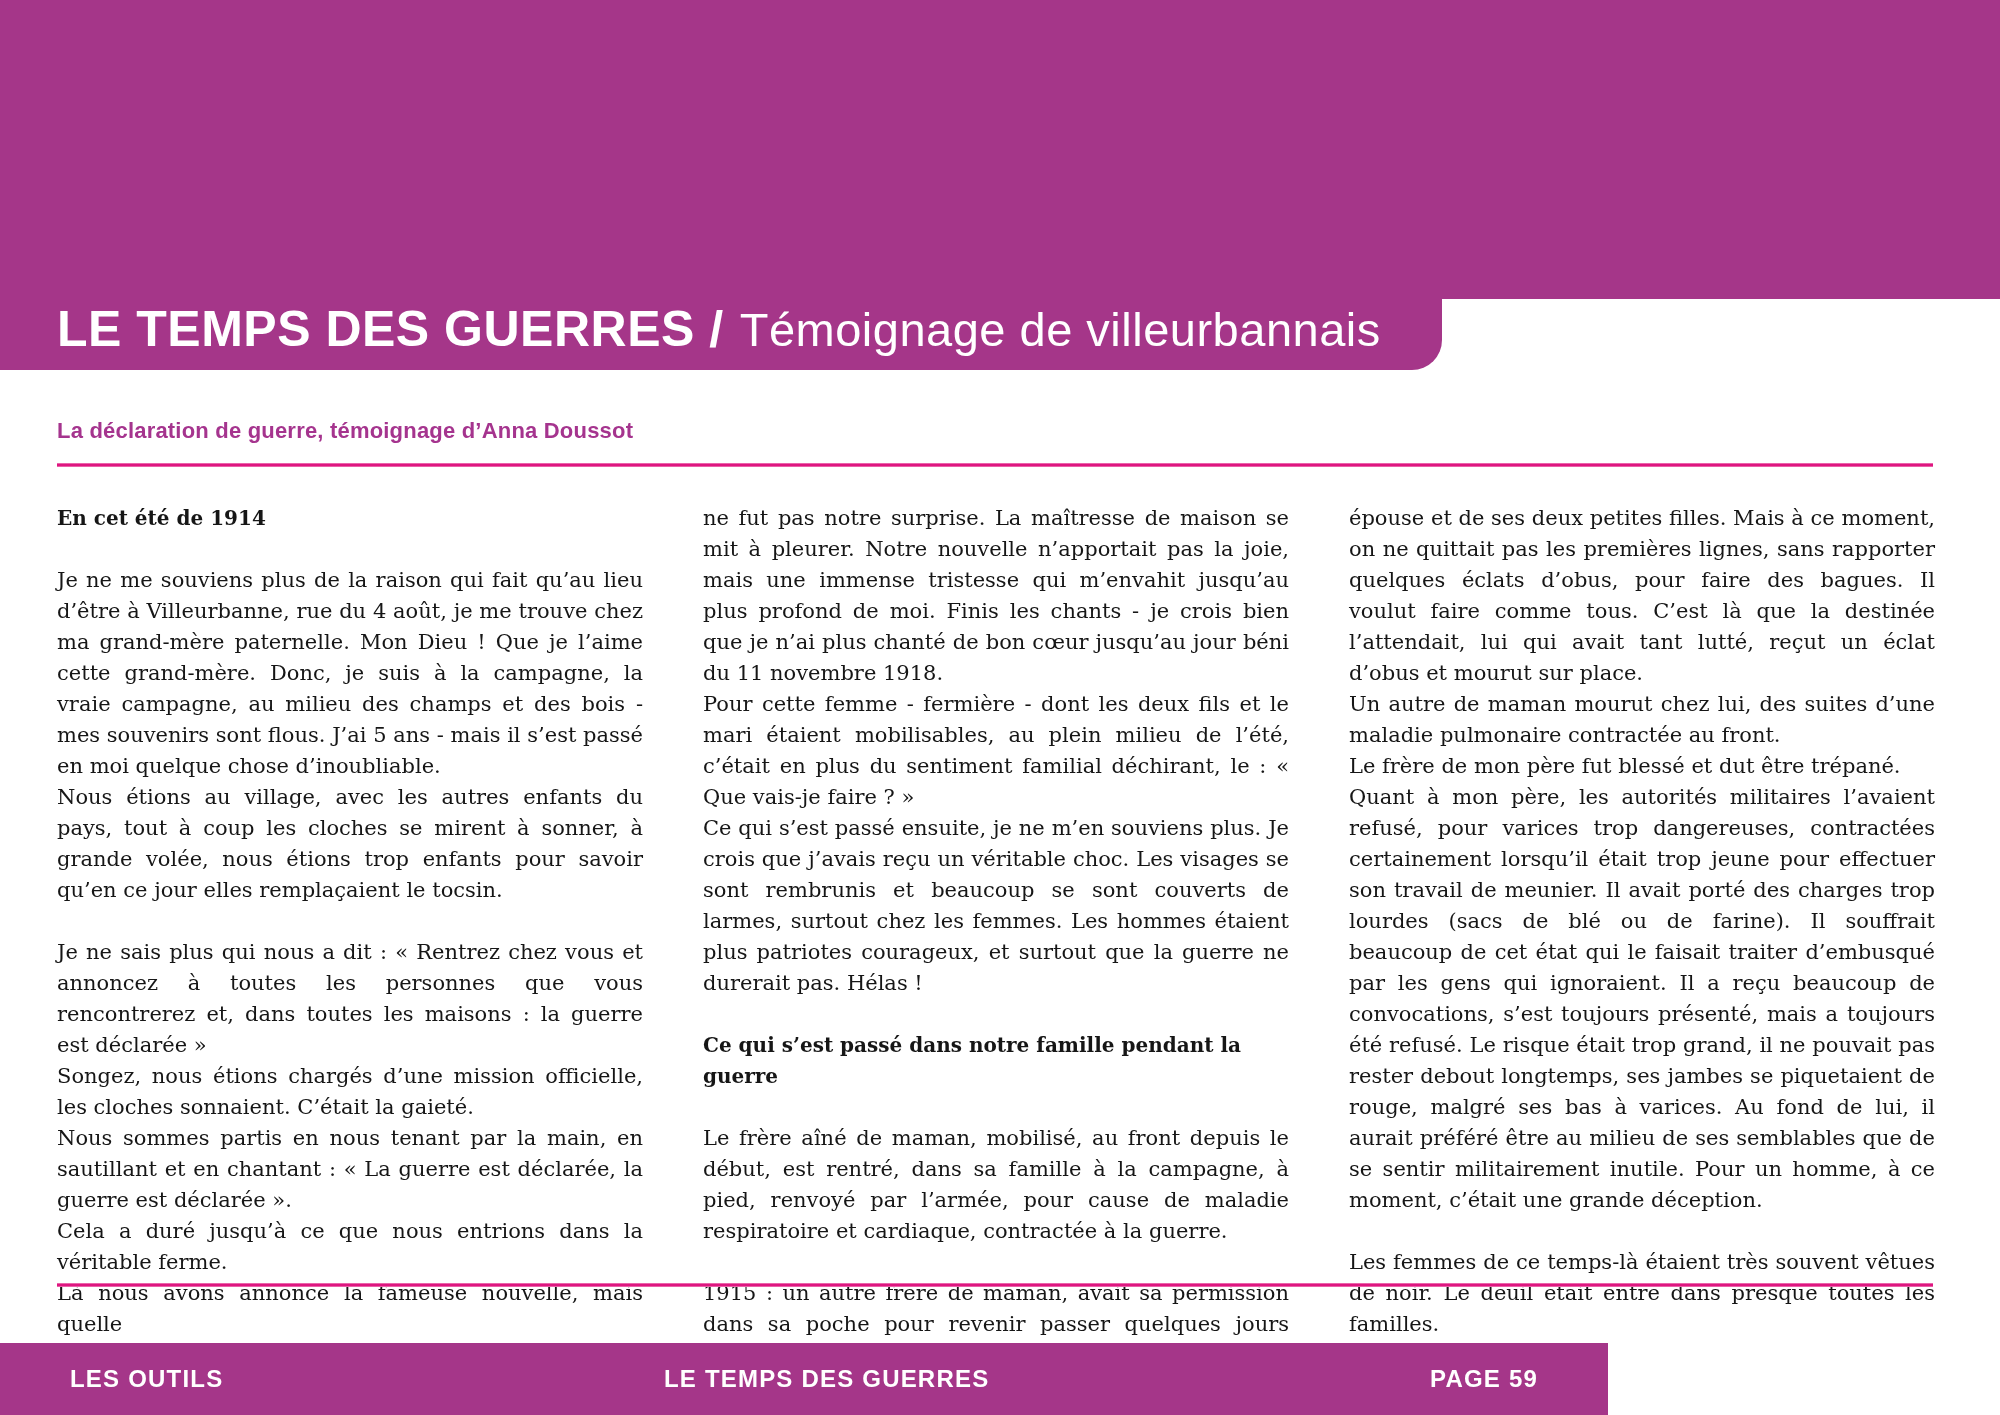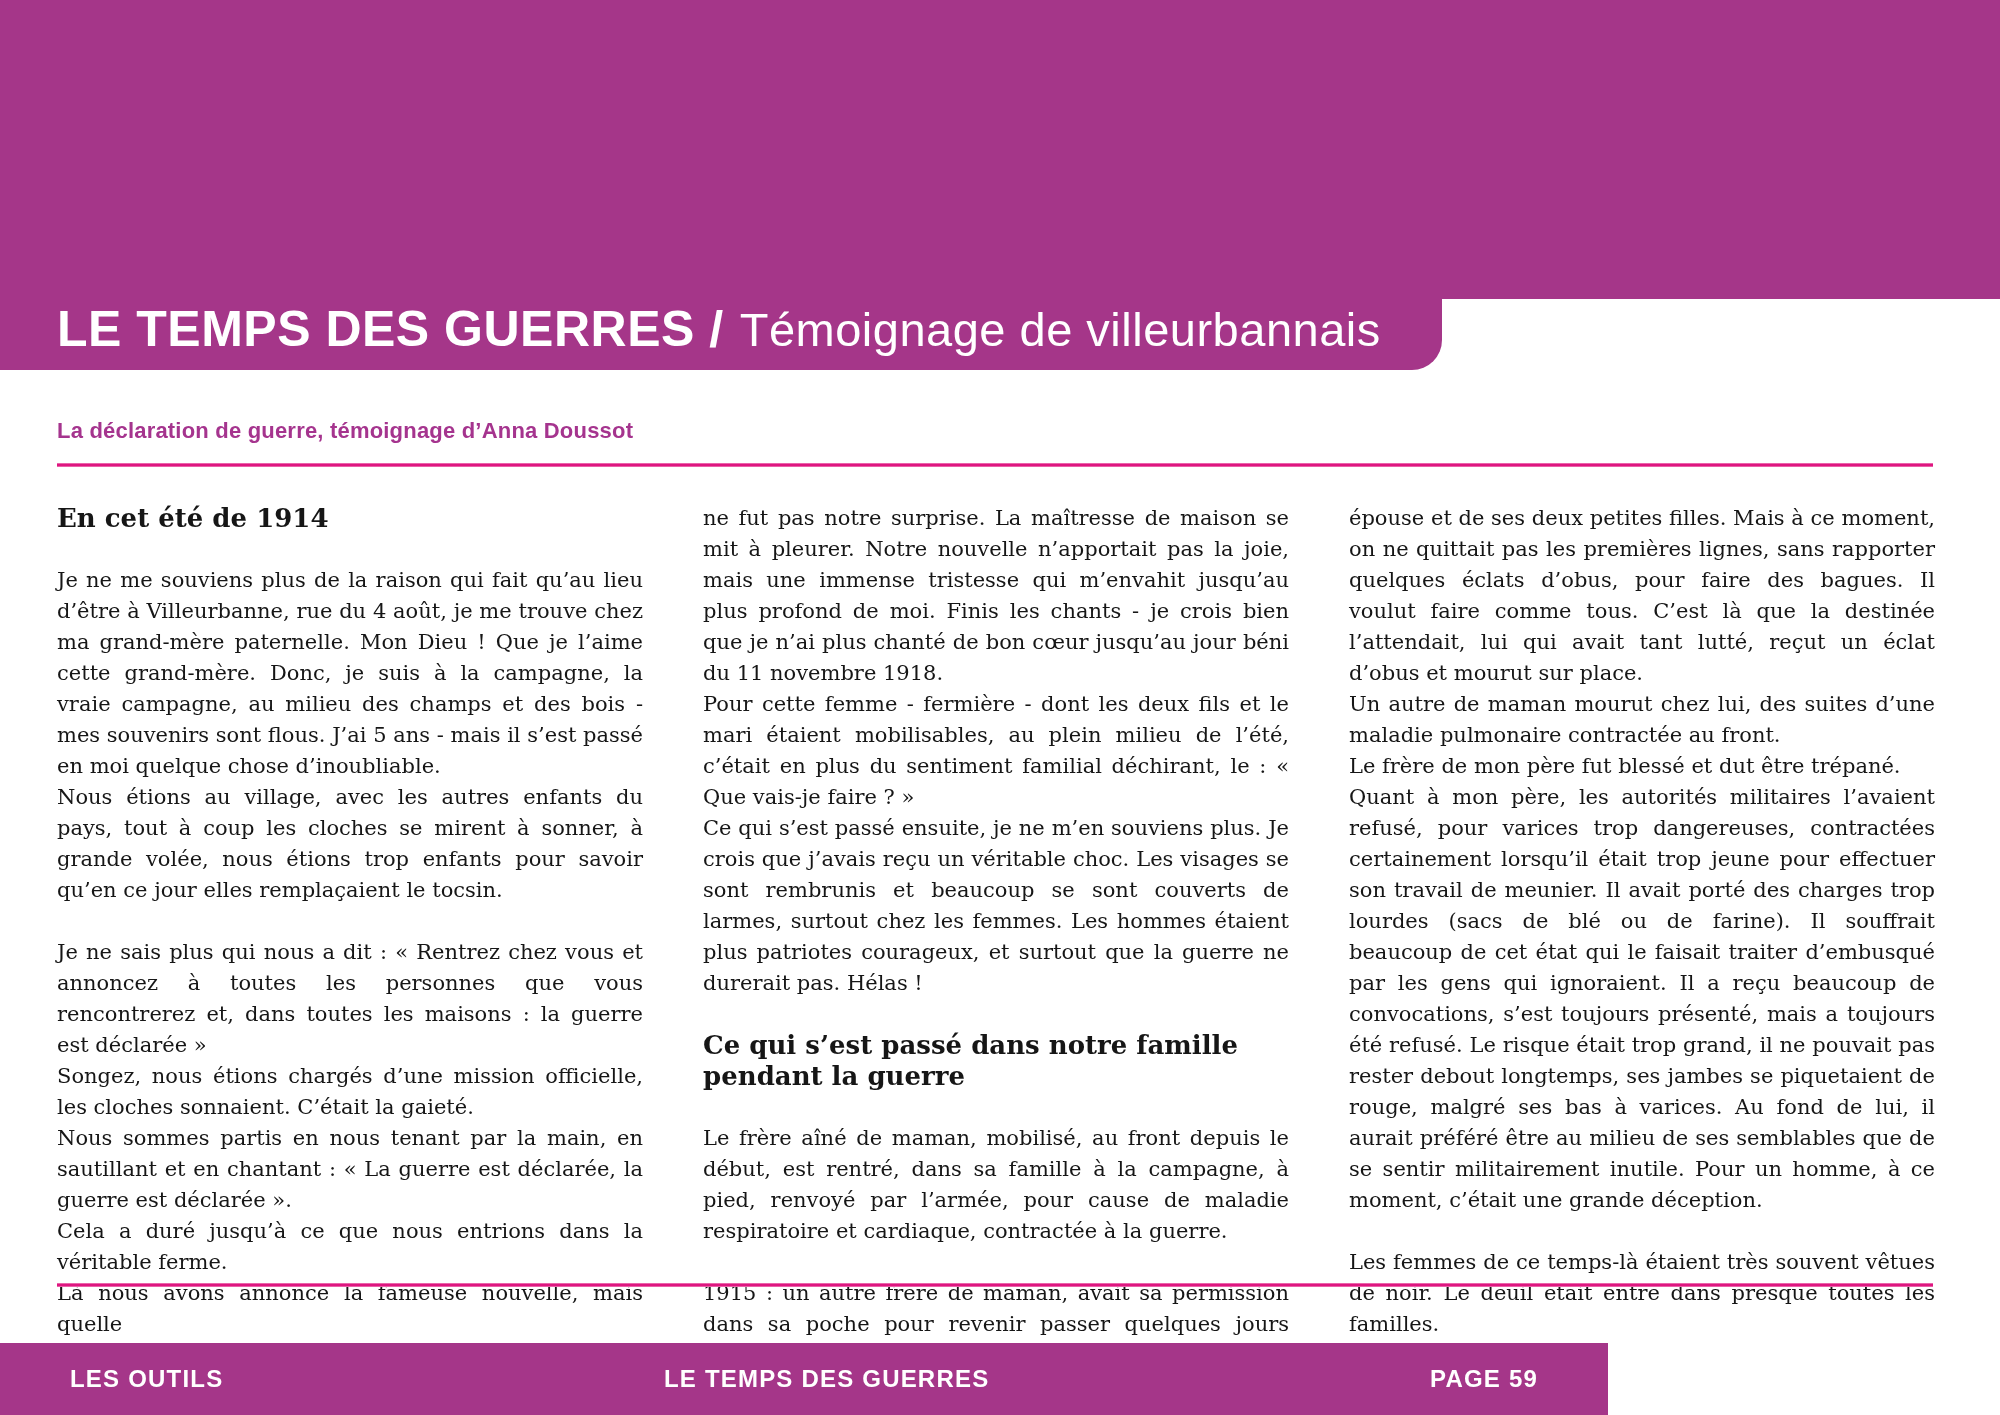--- a/index.html
+++ b/index.html
@@ -68,21 +68,21 @@
   }
   .col{
     width:586px;
     color:var(--body-text);
     font-size:21px;
     line-height:31px;
     text-align:justify;
   }
   .col p{margin:0;}
   .col h3{
-    font-size:26px;line-height:31px;font-weight:700;
+    font-size:20px;line-height:31px;font-weight:700;
     text-align:left;
   }
   .col .gap{height:31px;}
   
   .footer-bar{
     position:absolute;left:0;top:1343px;width:1608px;height:72px;
     background:var(--magenta);
     display:flex;align-items:center;justify-content:space-between;
     padding:0 70px;
     font-family:"Liberation Sans", sans-serif;

